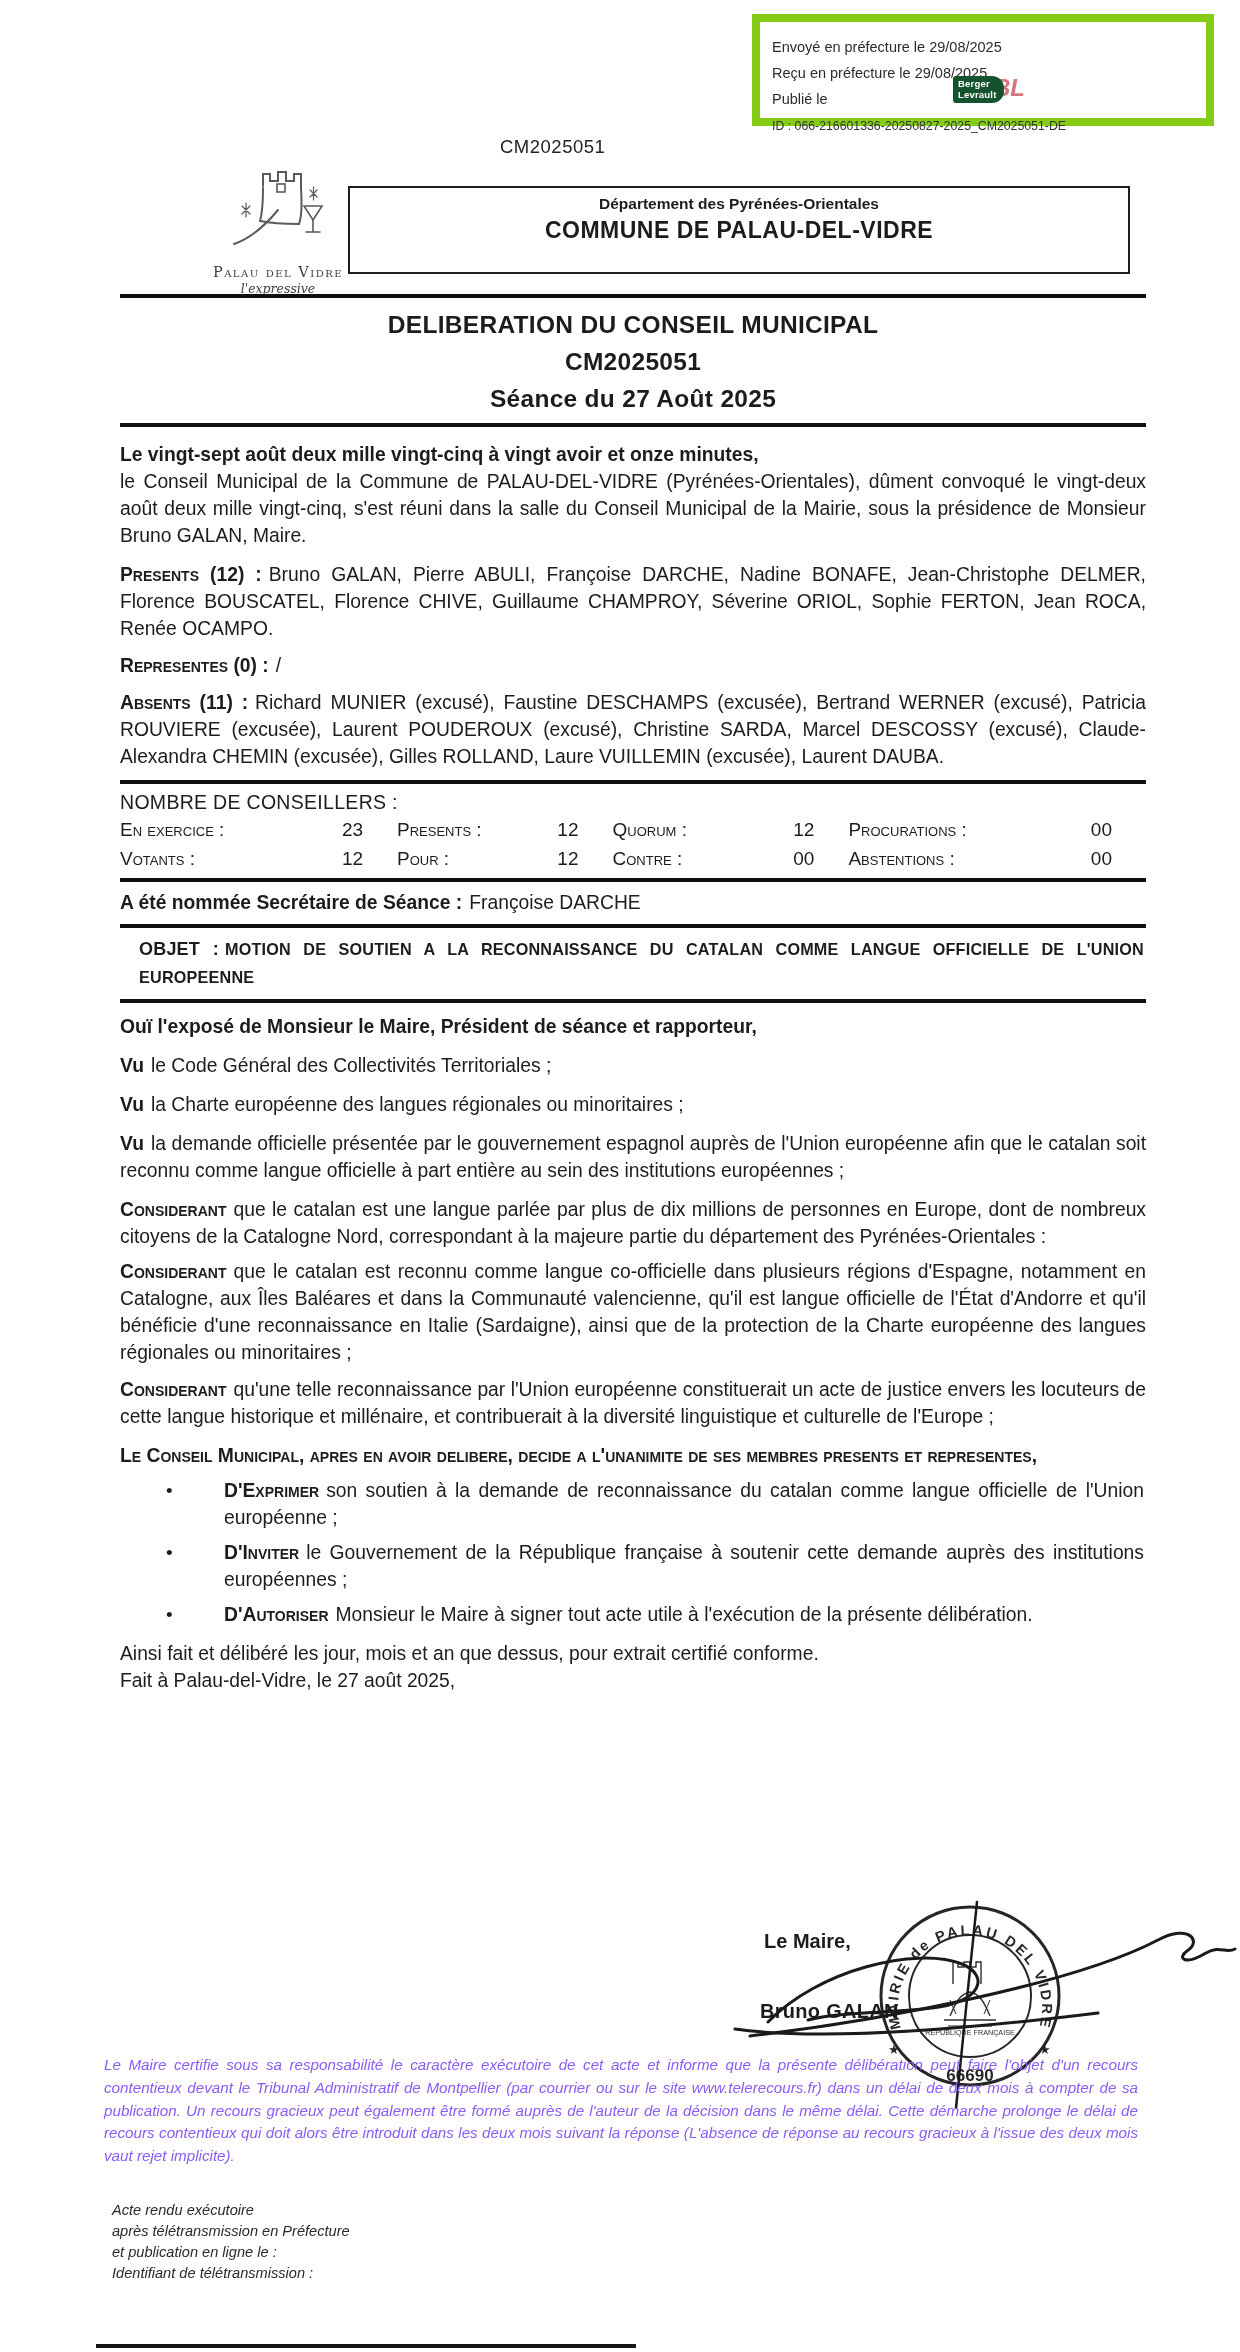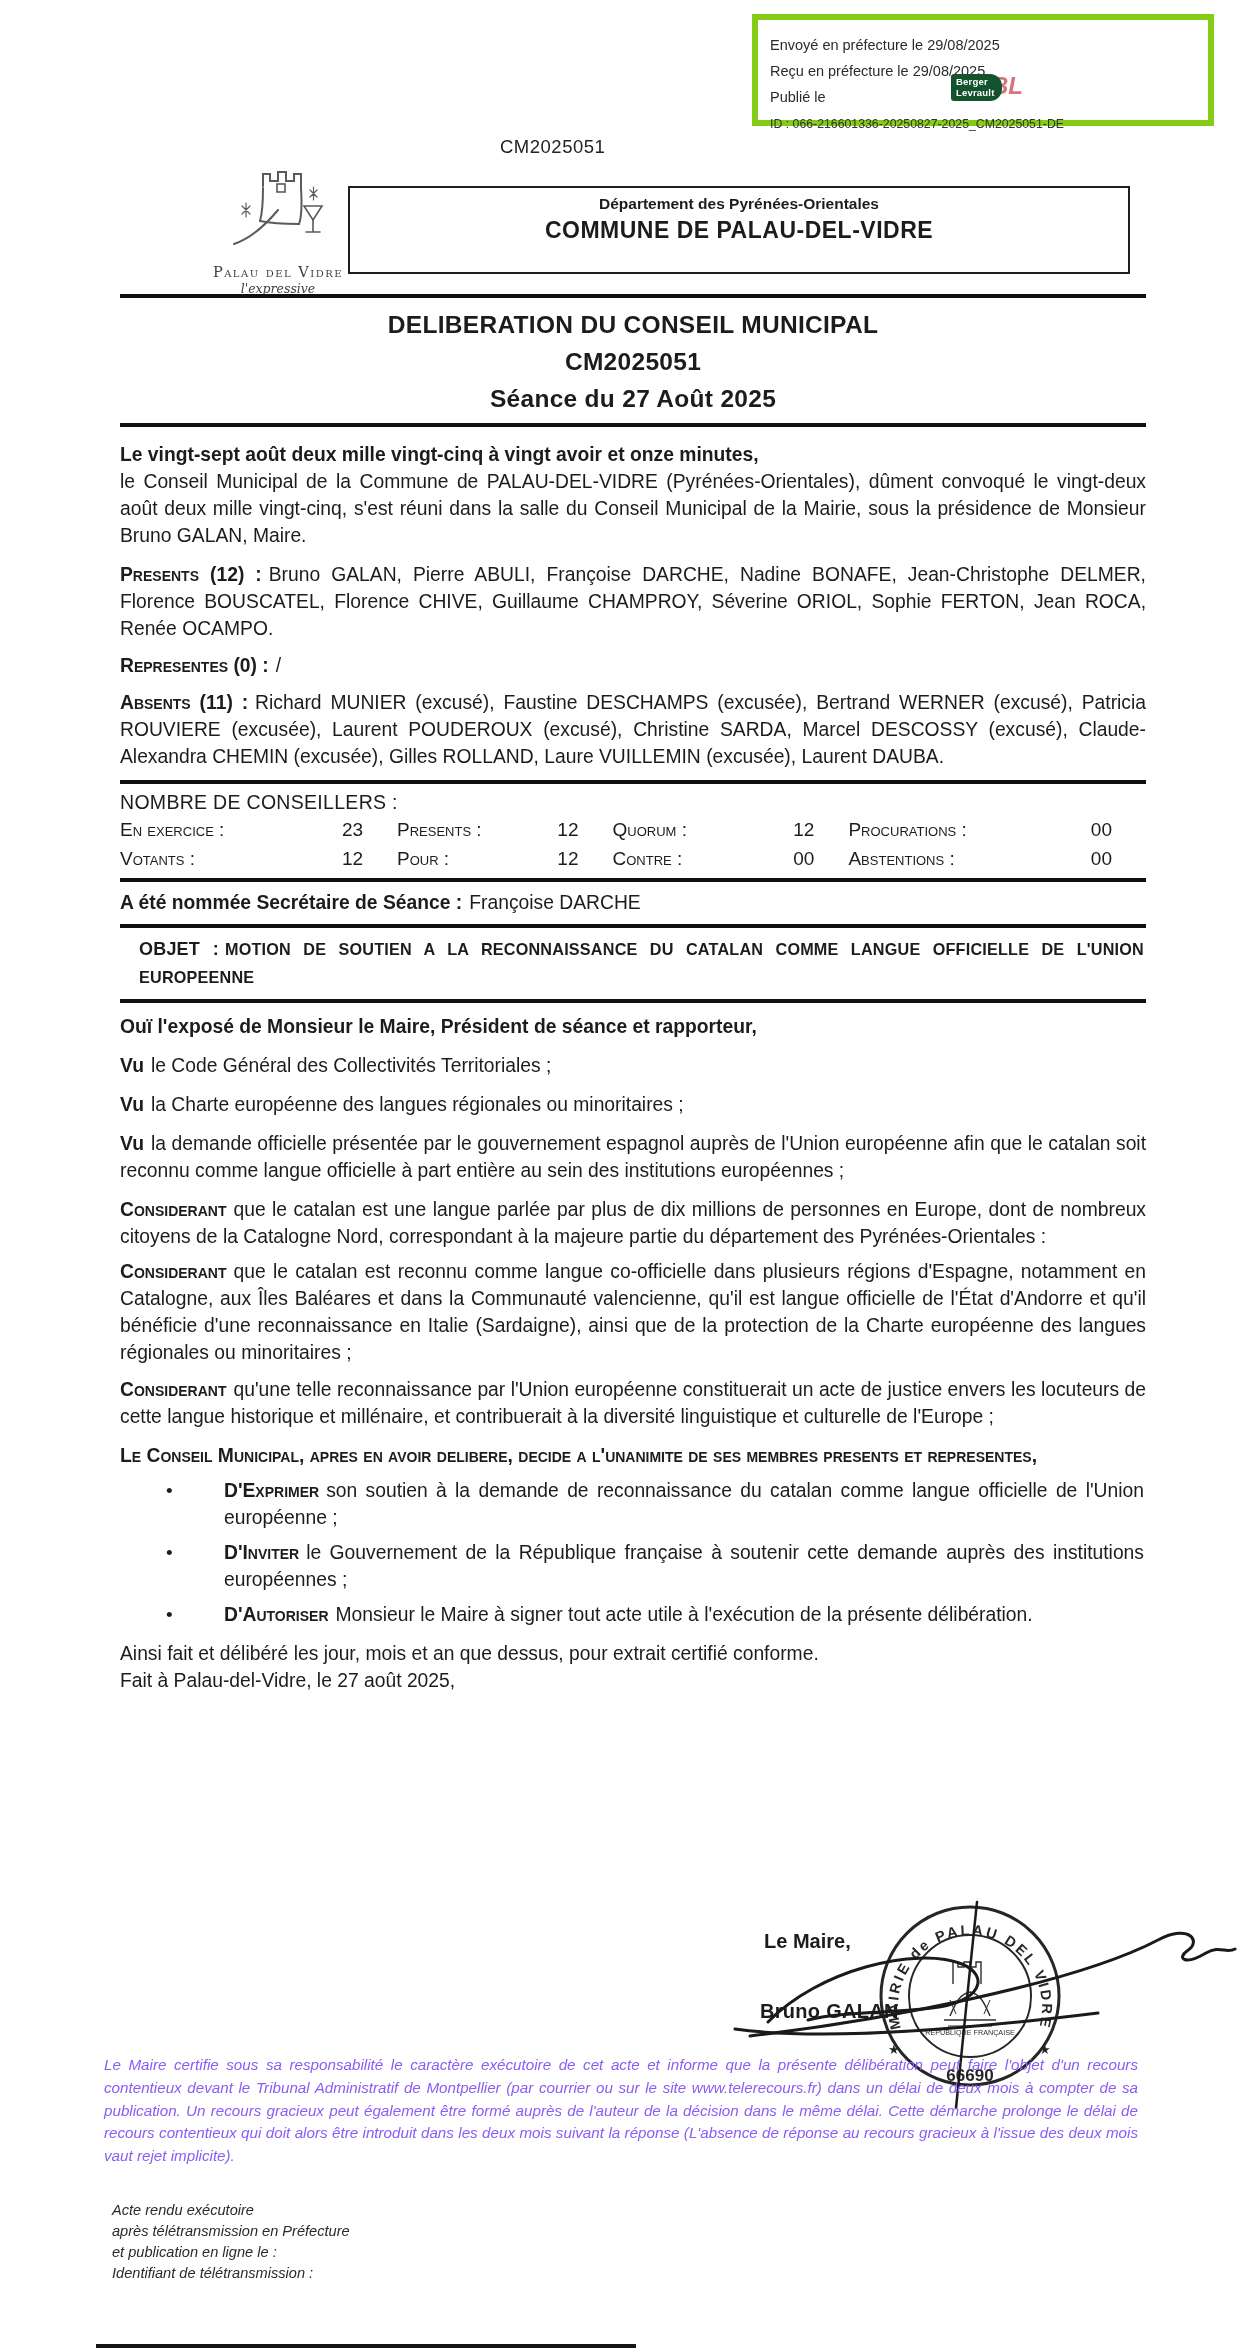--- a/index.html
+++ b/index.html
@@ -4,21 +4,21 @@
 <style>
   html,body{margin:0;padding:0;background:#e8e8e8;}
   .page{
     position:relative; width:1240px; height:2352px; margin:0 auto;
     background:#ffffff; color:#1c1c1c; overflow:hidden;
     font-family:"Liberation Sans","DejaVu Sans",sans-serif;
   }
   
   .pref-box{
     position:absolute; left:752px; top:14px; width:462px; height:112px;
-    border:6px solid #84cc16; box-sizing:border-box; padding:12px 0 0 12px;
+    border:8px solid #84cc16; box-sizing:border-box; padding:12px 0 0 12px;
     font-size:14.5px; color:#2b2b2b;
   }
   .pref-box .pline{line-height:26px; white-space:nowrap;}
   .pref-box .idline{font-size:12.3px; margin-top:7px; color:#333; white-space:nowrap;}
   .bl-wrap{position:absolute; left:193px; top:54px; width:78px; height:30px;}
   .bl-ghost{position:absolute; left:40px; top:-2px; font-size:24px; font-weight:bold; font-style:italic; color:#d4777c;}
   .bl-badge{
     position:absolute; left:0; top:0; background:#14532d; color:#fff;
     font-size:9.5px; font-weight:bold; line-height:10.5px; padding:3px 7px 3px 5px;
     border-radius:3px 12px 12px 3px; letter-spacing:.2px;

